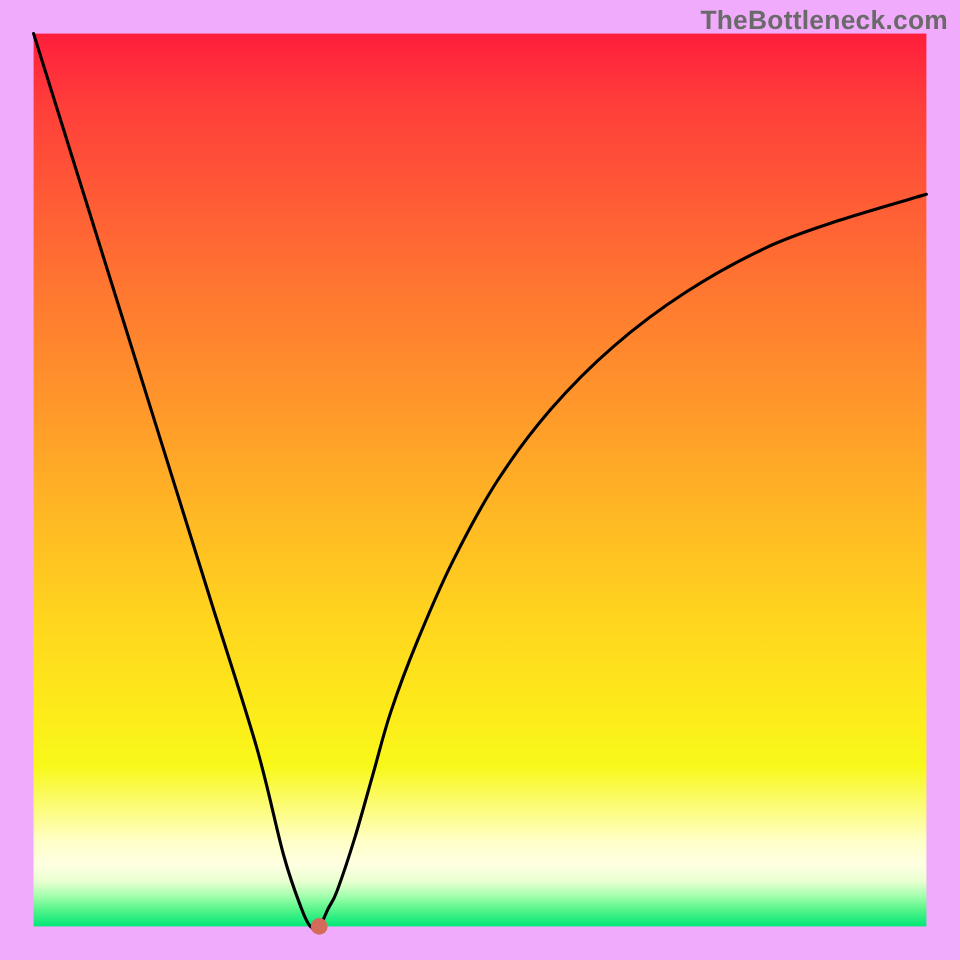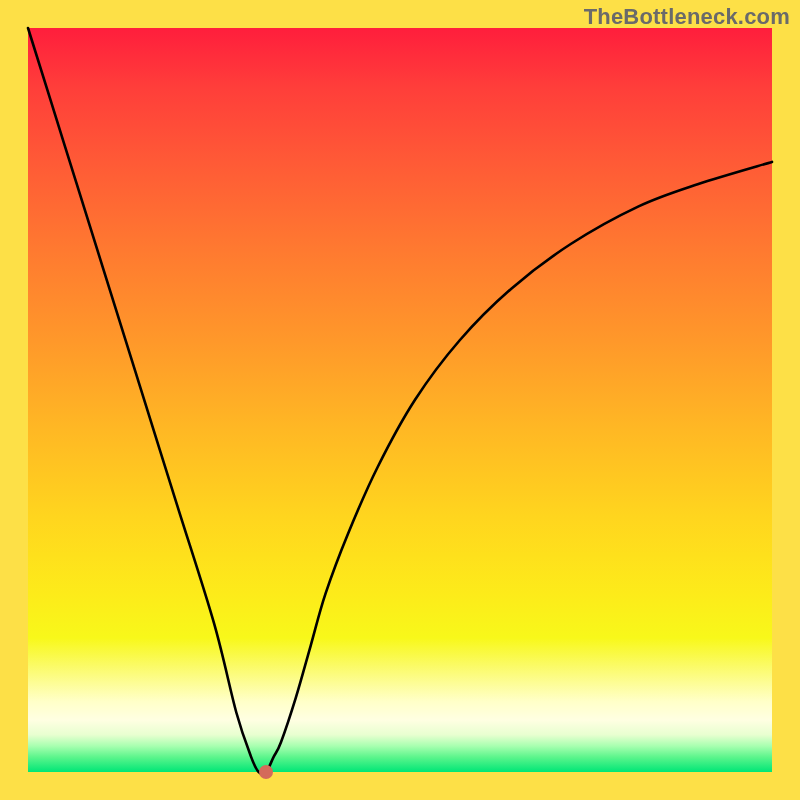--- a/index.html
+++ b/index.html
@@ -1,21 +1,21 @@
 <!DOCTYPE html>
 <html><head>
 <meta charset="utf-8">
 <style>
   * { margin: 0; padding: 0; box-sizing: border-box; }
   html, body { width: 800px; height: 800px; overflow: hidden; background: #000; }
   .frame {
     position: relative;
     width: 800px;
     height: 800px;
-    background: #fde047;
+    background: #f0abfc;
   }
   .watermark {
     position: absolute;
     top: 4px;
     right: 10px;
     font-family: Arial, Helvetica, sans-serif;
     font-size: 22px;
     font-weight: 600;
     color: #6a6a6a;
     letter-spacing: 0.2px;

